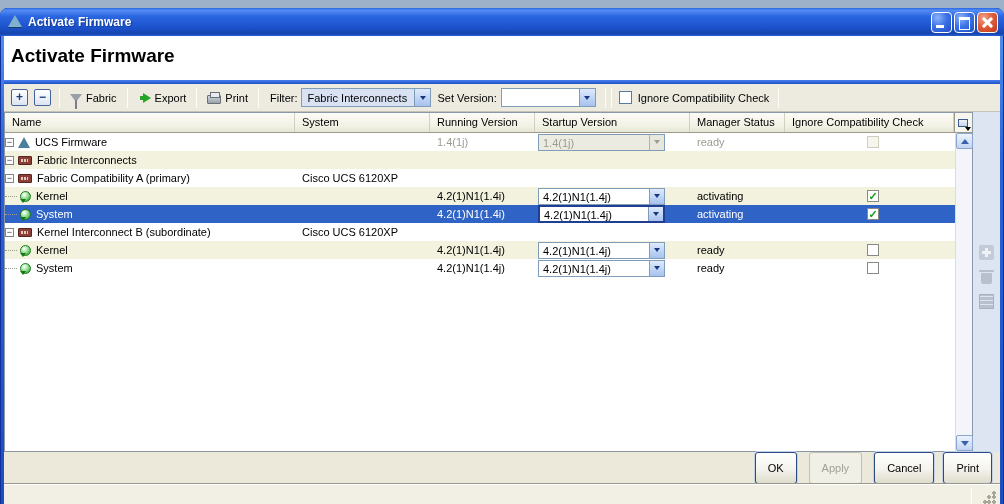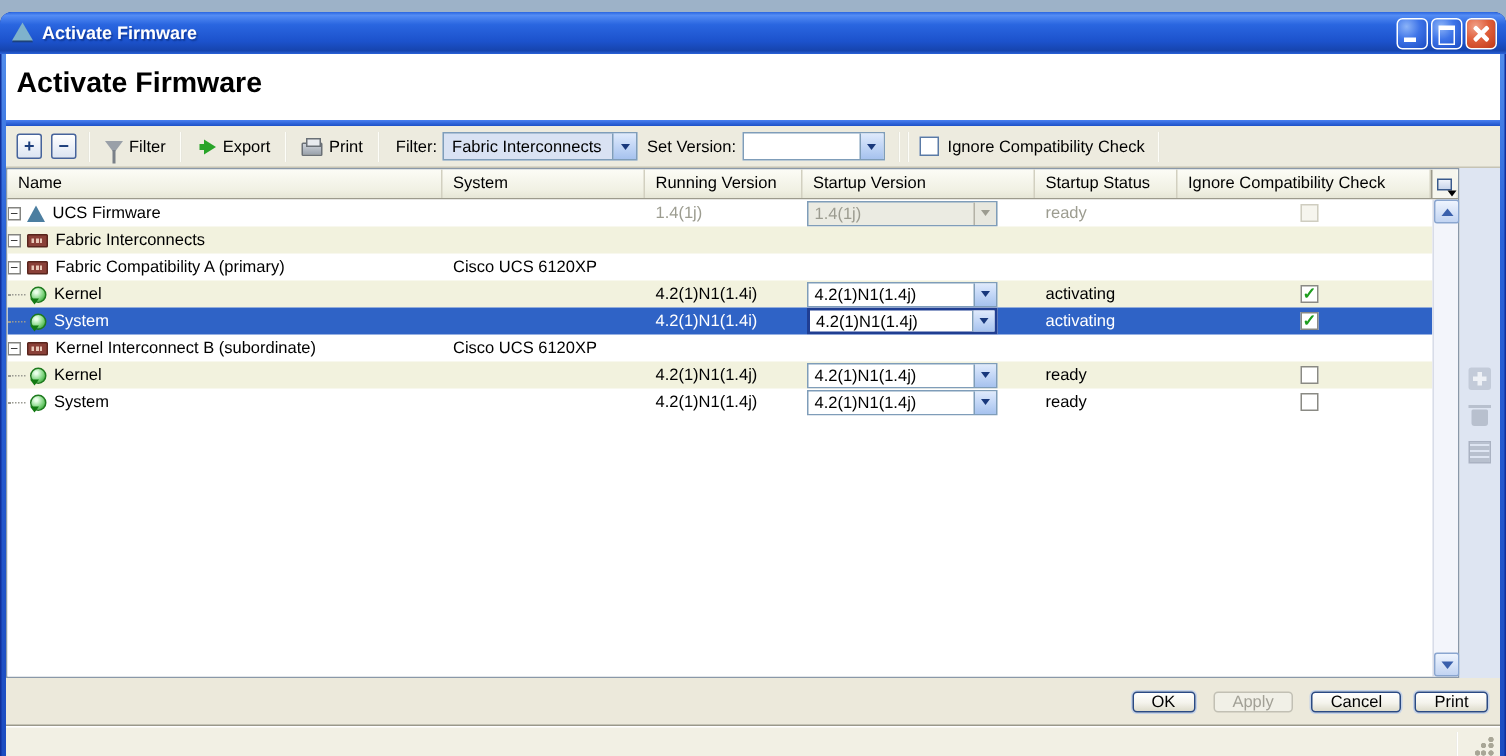--- a/index.html
+++ b/index.html
@@ -115,21 +115,21 @@
   .sp-add{top:133px;background:#c3cbd9;border-radius:2px;}
   .sp-add::before{content:"";position:absolute;left:3px;top:6px;width:9px;height:3px;background:#eef1f6;}
   .sp-add::after{content:"";position:absolute;left:6px;top:3px;width:3px;height:9px;background:#eef1f6;}
   .sp-trash{top:157px;}
   .sp-trash::before{content:"";position:absolute;left:2px;top:4px;width:11px;height:11px;background:#b8c0ce;border-radius:1px 1px 2px 2px;}
   .sp-trash::after{content:"";position:absolute;left:0;top:1px;width:15px;height:2px;background:#b8c0ce;}
   .sp-copy{top:182px;background:repeating-linear-gradient(0deg,#b8c0ce 0 3px,#dee5f2 3px 4px);border:1px solid #aab2c2;}
   
   .btnbar{position:absolute;left:0;top:416px;width:996px;height:31px;background:#ECE9DB;
     display:flex;align-items:center;justify-content:flex-end;padding-right:8px;gap:12px;}
-  .xpbtn{min-width:42px;height:14px;padding:0 12px;border:1px solid #2a4a84;border-radius:3px;
+  .xpbtn{min-width:42px;height:32px;padding:0 12px;border:1px solid #2a4a84;border-radius:3px;
     background:linear-gradient(180deg,#ffffff 0%,#f4f3ec 55%,#dedccc 100%);font-size:11px;
     font-family:"Liberation Sans",sans-serif;color:#000;cursor:pointer;box-shadow:0 0 0 1px #c4d2e8;text-align:center;}
   .xpbtn.dis{border-color:#c2c0b4;color:#a2a096;background:#f1f0e7;box-shadow:none;cursor:default;}
   .statusbar{position:absolute;left:0;top:447px;width:996px;height:25px;background:#F2F0E4;
     border-top:1px solid #9a988a;box-shadow:0 1px 0 #fff inset;}
   .st-sep{position:absolute;right:28px;top:4px;bottom:4px;width:1px;background:#c8c5b5;border-right:1px solid #fff;}
   .grip{position:absolute;right:4px;bottom:4px;width:13px;height:13px;cursor:nwse-resize;
     background:
       radial-gradient(circle at 11px 11px,#a8a696 1.6px,transparent 2px),
       radial-gradient(circle at 11px 6px,#a8a696 1.6px,transparent 2px),
@@ -157,21 +157,21 @@
       <div class="h1">Activate Firmware</div>
     </div>
     <div class="blueline"></div>
 
     <div class="toolbar">
       <div class="sqbtn">+</div>
       <div class="sqbtn">−</div>
       <div class="tb-sep"></div>
       <div class="tbtn">
         <span class="i-funnel"></span>
-        <span>Filter</span>
+        <span>Fabric</span>
       </div>
       <div class="tb-sep"></div>
       <div class="tbtn">
         <span class="i-export"></span>
         <span>Export</span>
       </div>
       <div class="tb-sep"></div>
       <div class="tbtn">
         <span class="i-print"></span>
         <span>Print</span>
@@ -197,21 +197,21 @@
       <span class="tb-label">Ignore Compatibility Check</span>
       <div class="tb-sep"></div>
     </div>
 
     <div class="tablewrap">
       <div class="thead">
         <div class="th">Name</div>
         <div class="th">System</div>
         <div class="th">Running Version</div>
         <div class="th">Startup Version</div>
-        <div class="th">Startup Status</div>
+        <div class="th">Manager Status</div>
         <div class="th">Ignore Compatibility Check</div>
         <div class="th">
           <div class="custbtn">
             <span class="i-grid"></span>
           </div>
         </div>
       </div>
 
       <div class="tbody">
 

